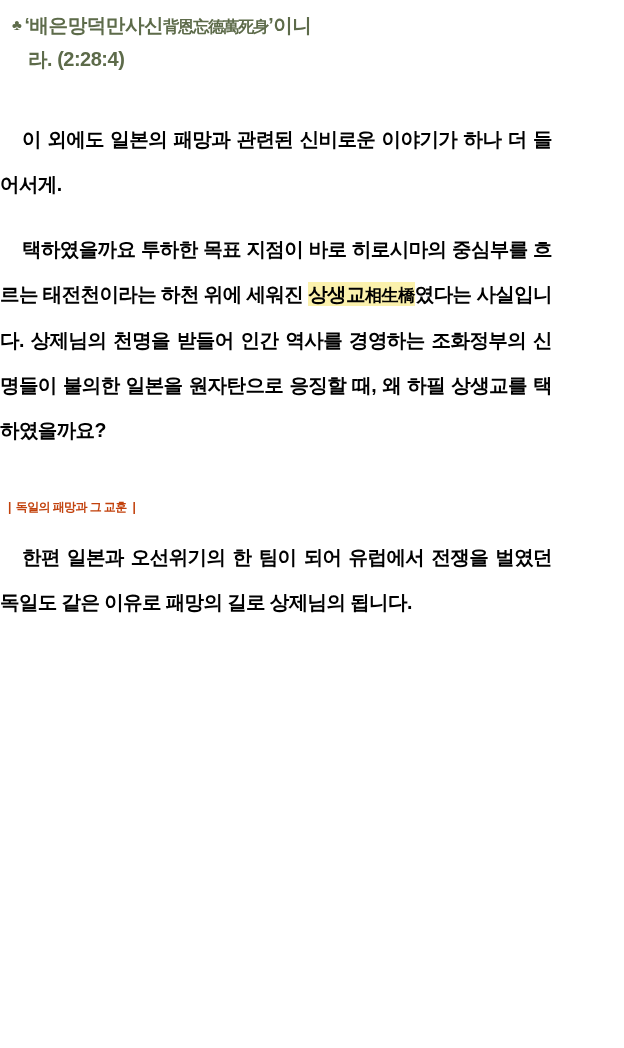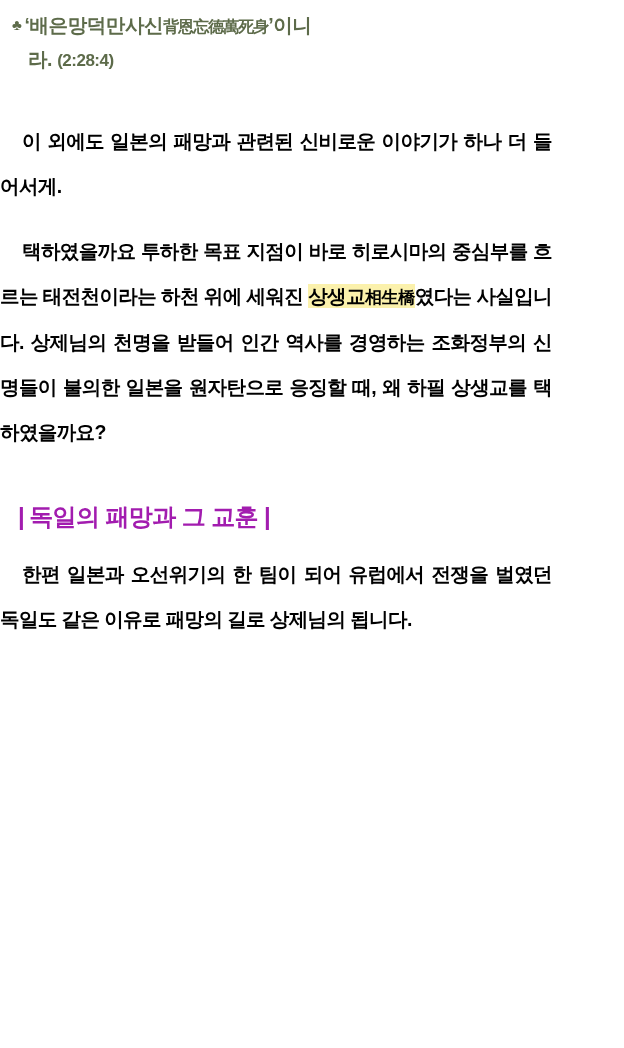--- a/index.html
+++ b/index.html
@@ -43,21 +43,21 @@
     vertical-align: 2px;
     margin-right: 3px;
     line-height: 1;
   }
   .hanja {
     font-family: "DejaVu Sans", "Liberation Sans", sans-serif;
     font-size: 16px;
     letter-spacing: -1px;
   }
   .ref {
-    font-size: 17px;
+    font-size: 20px;
     letter-spacing: -0.5px;
   }
 
   
   .body-area {
     position: relative;
     margin-top: 42px;
   }
   .para {
     font-size: 19.5px;
@@ -81,25 +81,25 @@
   mark.hl {
     background: #fbf1ac;
     color: #000000;
     padding: 1px 0;
     box-decoration-break: clone;
     -webkit-box-decoration-break: clone;
   }
 
   
   .section-heading {
-    color: #a21caf;
-    font-size: 24px;
+    color: #c2410c;
+    font-size: 12px;
     font-weight: bold;
     letter-spacing: -0.6px;
-    padding-left: 18px;
+    padding-left: 8px;
     margin-top: 46px;
     margin-bottom: 12px;
     white-space: nowrap;
   }
   .bar {
     display: inline-block;
     margin: 0 5px 0 0;
   }
   .bar.trail { margin: 0 0 0 6px; }
 </style>

